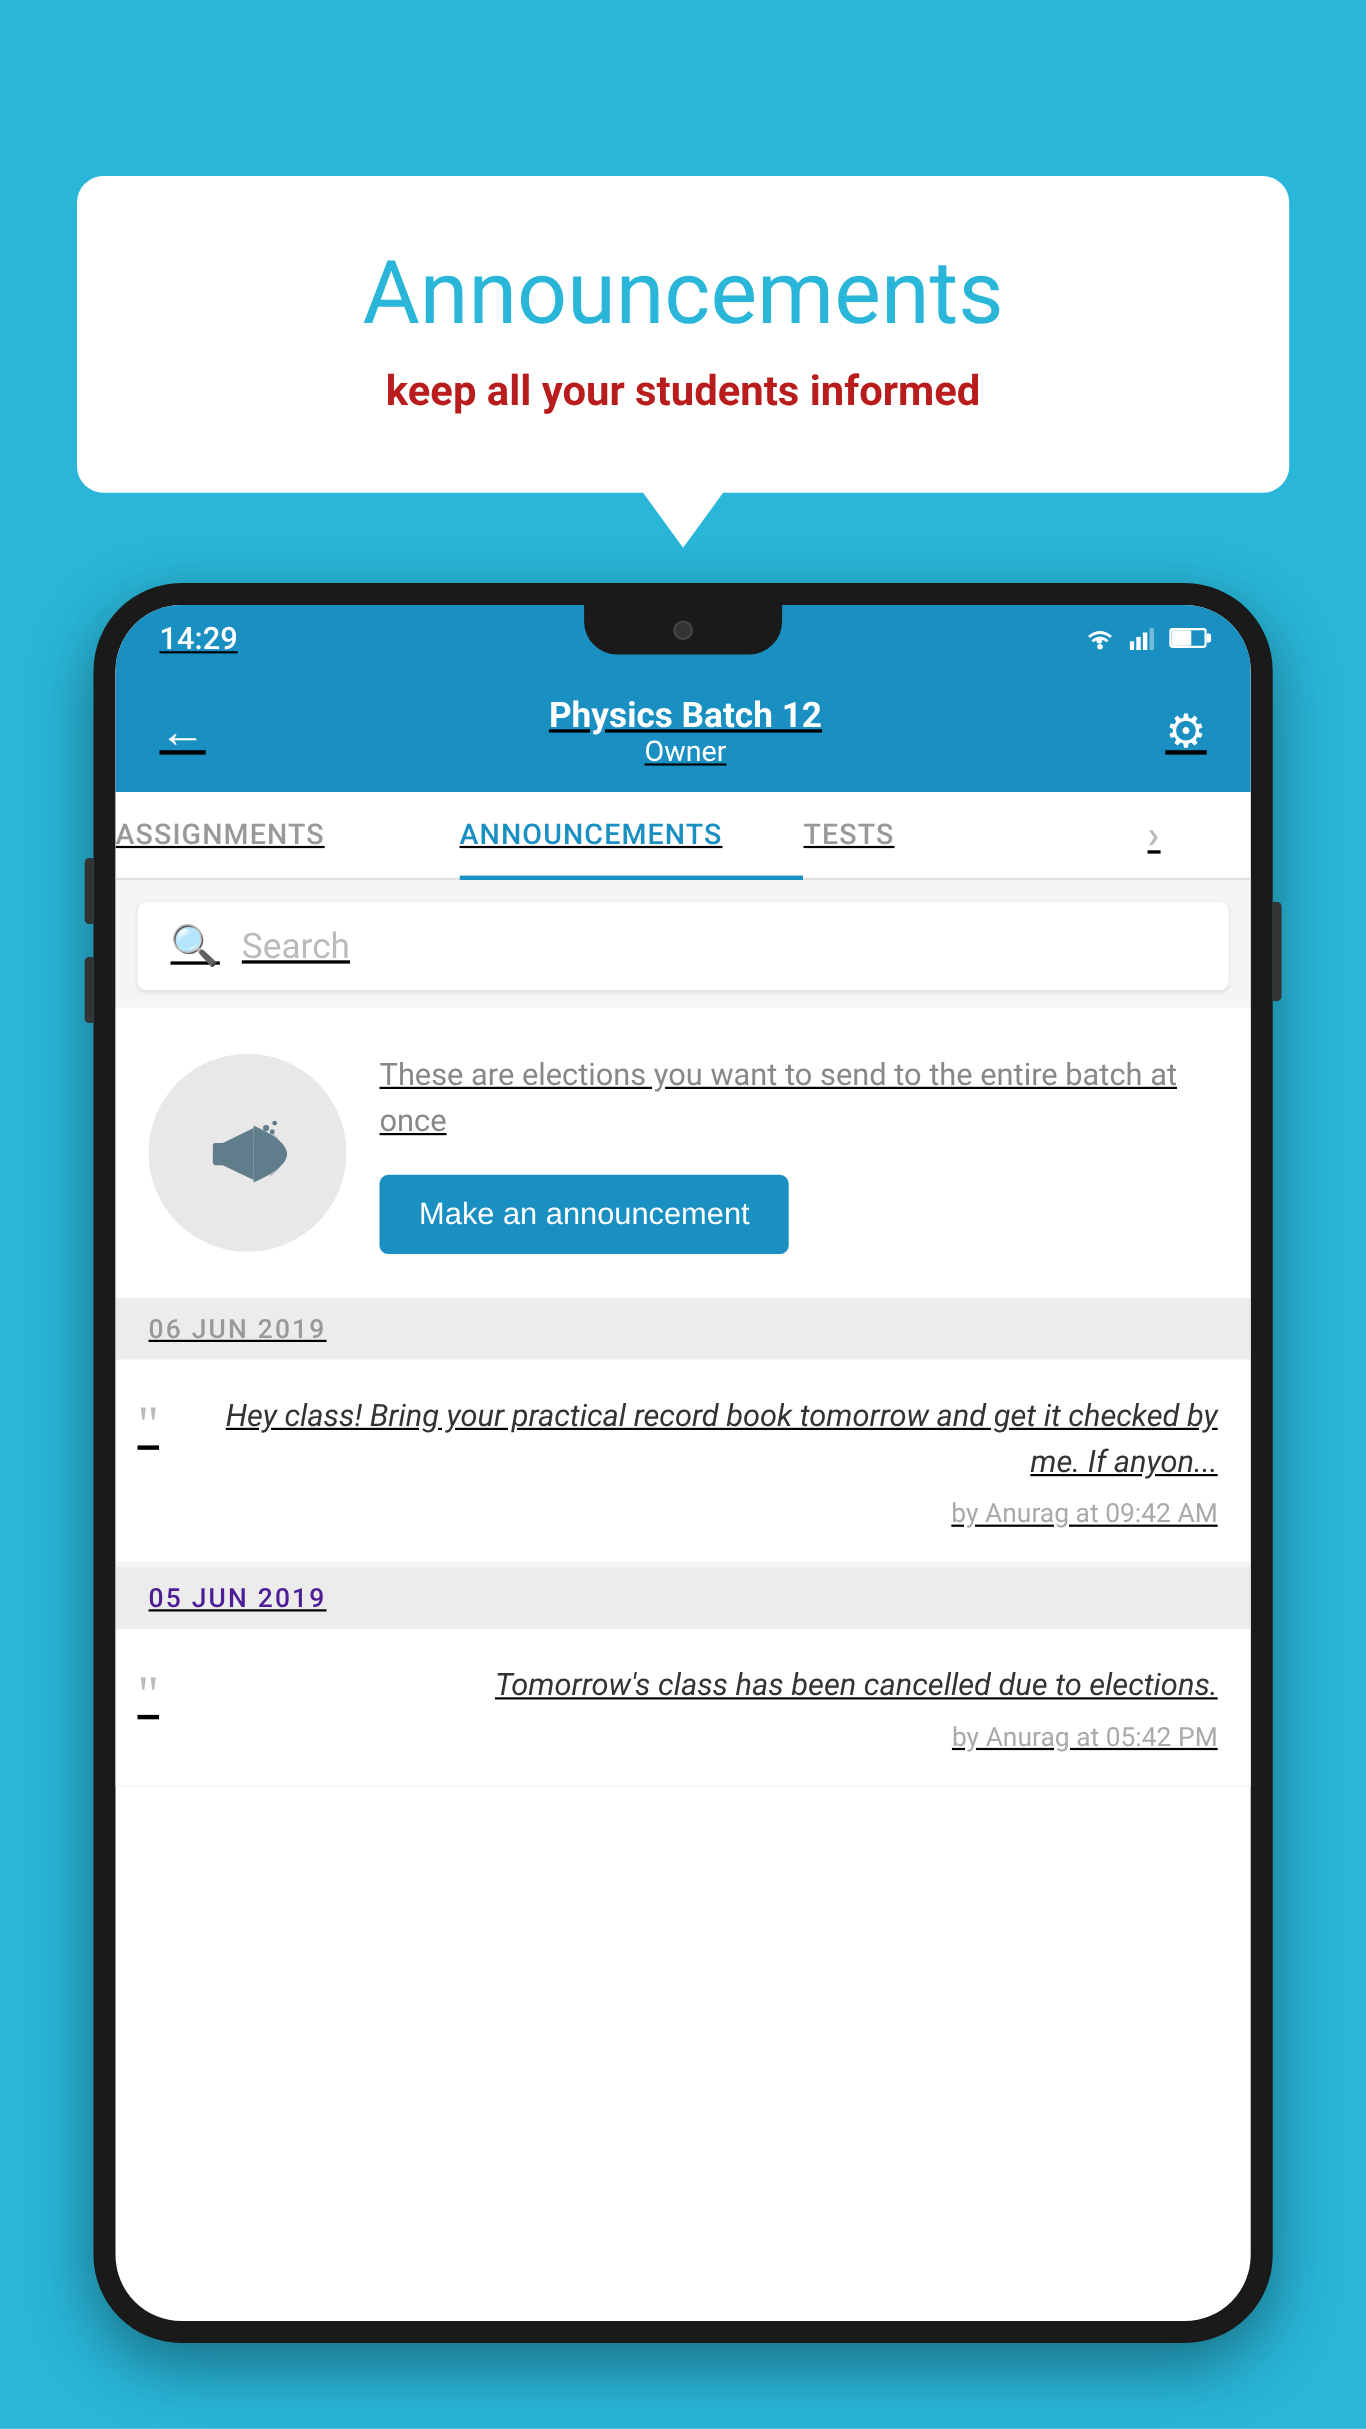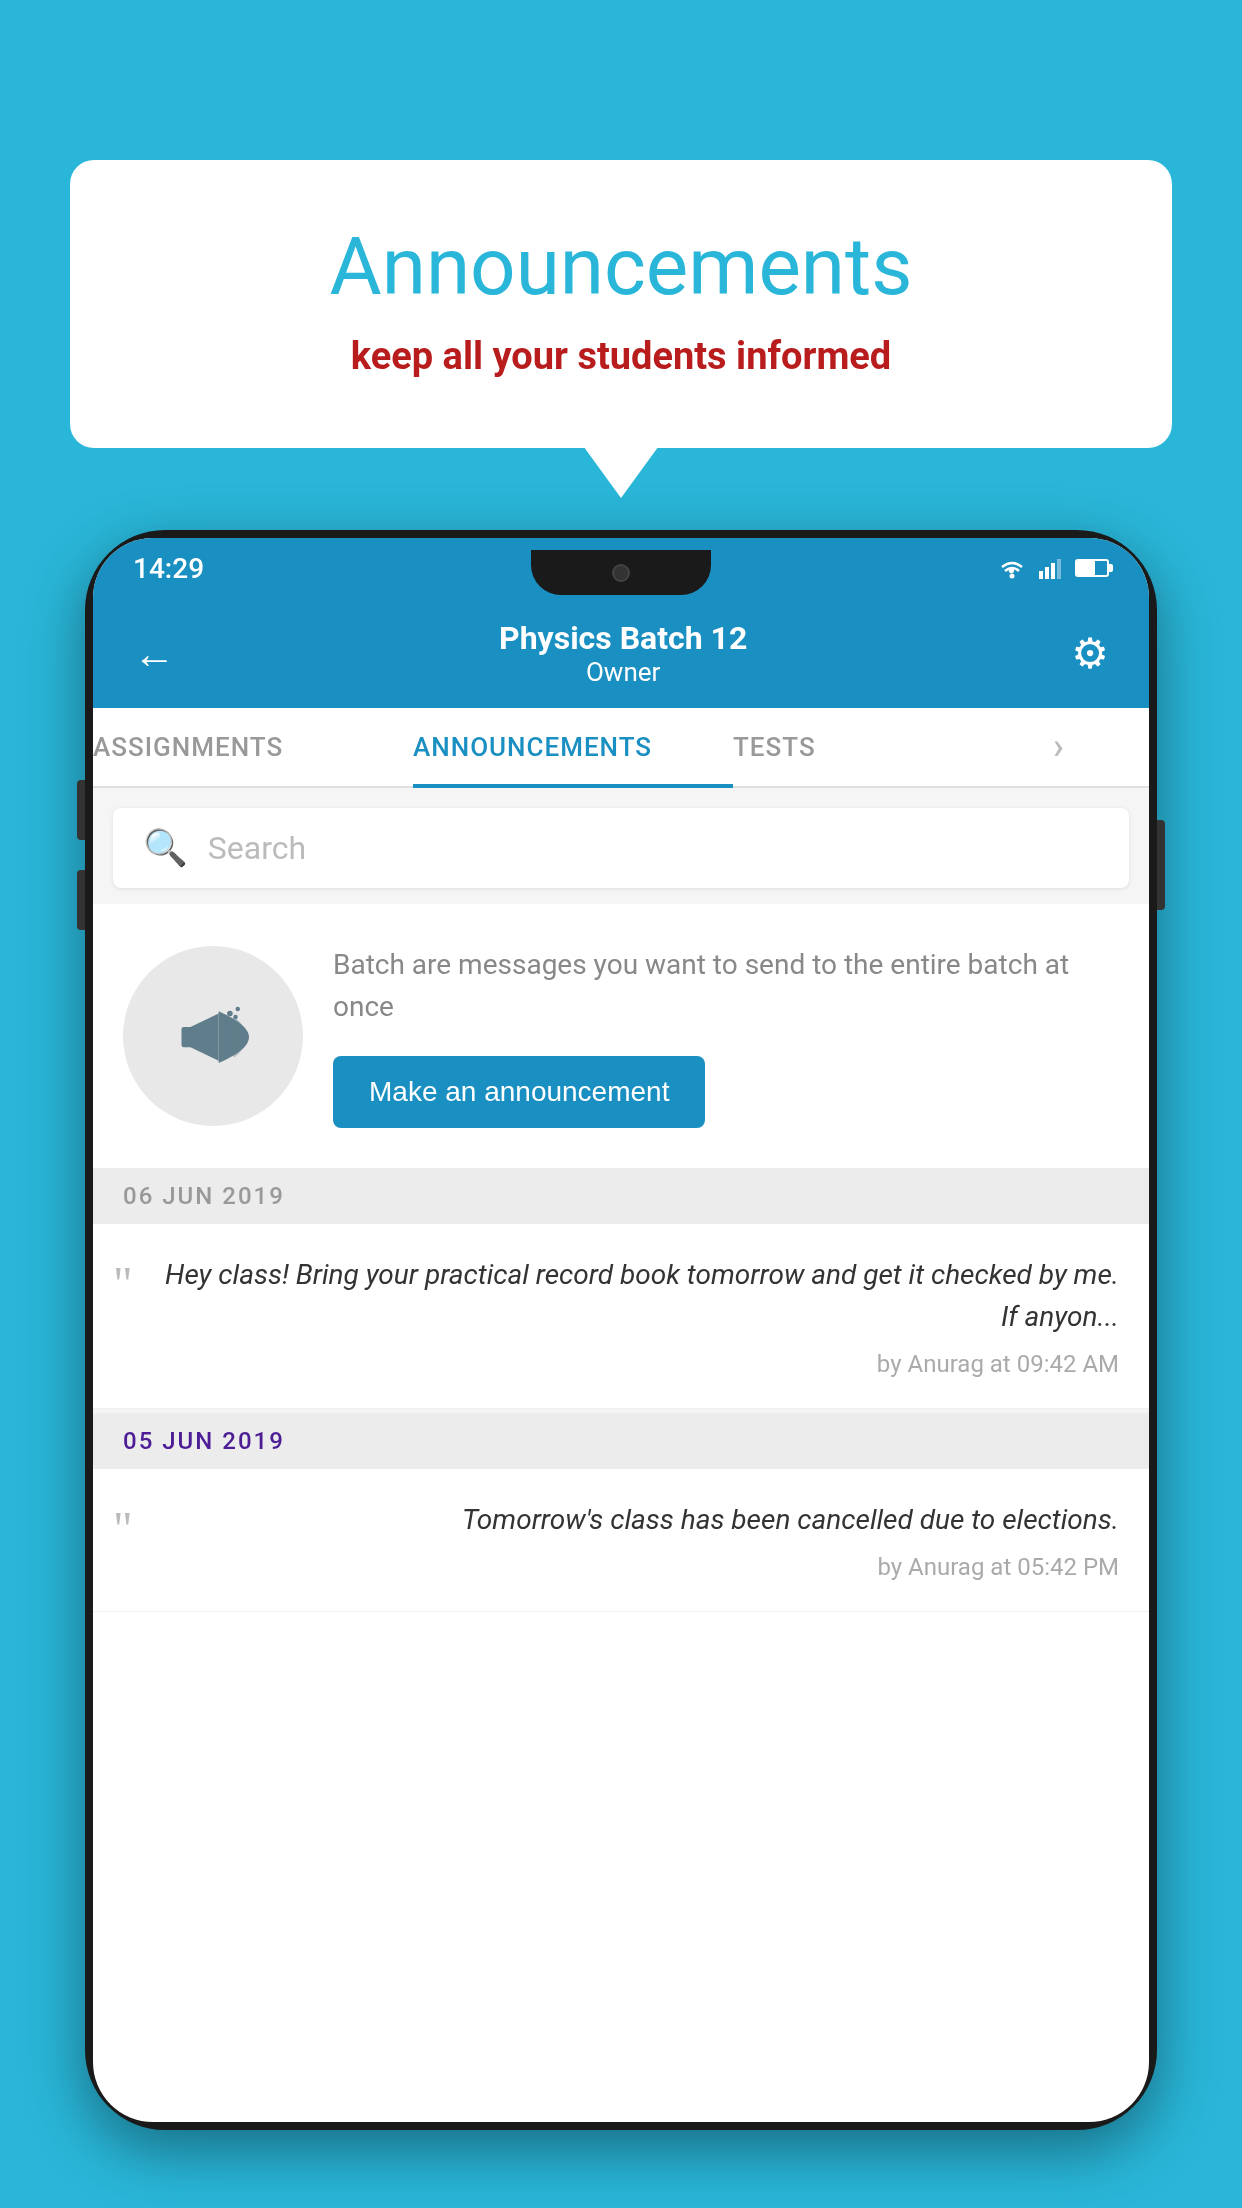--- a/index.html
+++ b/index.html
@@ -60,25 +60,26 @@
       position: absolute;
       top: 530px;
       left: 85px;
       right: 85px;
       bottom: 0;
     }
 
     .phone {
       background: #1a1a1a;
       border-radius: 80px;
-      padding: 8px;
+      padding: 20px;
       width: 100%;
       height: 1600px;
       position: relative;
       box-shadow: 0 20px 60px rgba(0,0,0,0.4);
+      text-decoration: underline;
     }
 
     
     .phone-notch {
       position: absolute;
       top: 20px;
       left: 50%;
       transform: translateX(-50%);
       width: 180px;
       height: 45px;
@@ -491,21 +492,21 @@
 
               <path d="M55,28 Q62,34 62,41 Q62,48 55,54" stroke="#607d8b" stroke-width="3" fill="none" opacity="0.6"></path>
               <path d="M58,24 Q68,32 68,41 Q68,50 58,58" stroke="#607d8b" stroke-width="3" fill="none" opacity="0.4"></path>
 
               <circle cx="55" cy="20" r="2.5" fill="#607d8b"></circle>
               <circle cx="62" cy="16" r="2" fill="#607d8b"></circle>
               <circle cx="60" cy="23" r="2" fill="#607d8b"></circle>
             </svg>
           </div>
           <div class="cta-right">
-            <div class="cta-text">Batch are messages you want to send to the entire batch at once</div>
+            <div class="cta-text">These are elections you want to send to the entire batch at once</div>
             <button class="make-announcement-btn">Make an announcement</button>
           </div>
         </div>
 
         <div class="date-separator">06  JUN  2019</div>
 
         <div class="announcement-item">
           <div class="quote-icon">"</div>
           <div class="announcement-text">
             <div class="announcement-message">Hey class! Bring your practical record book tomorrow and get it checked by me. If anyon...</div>

